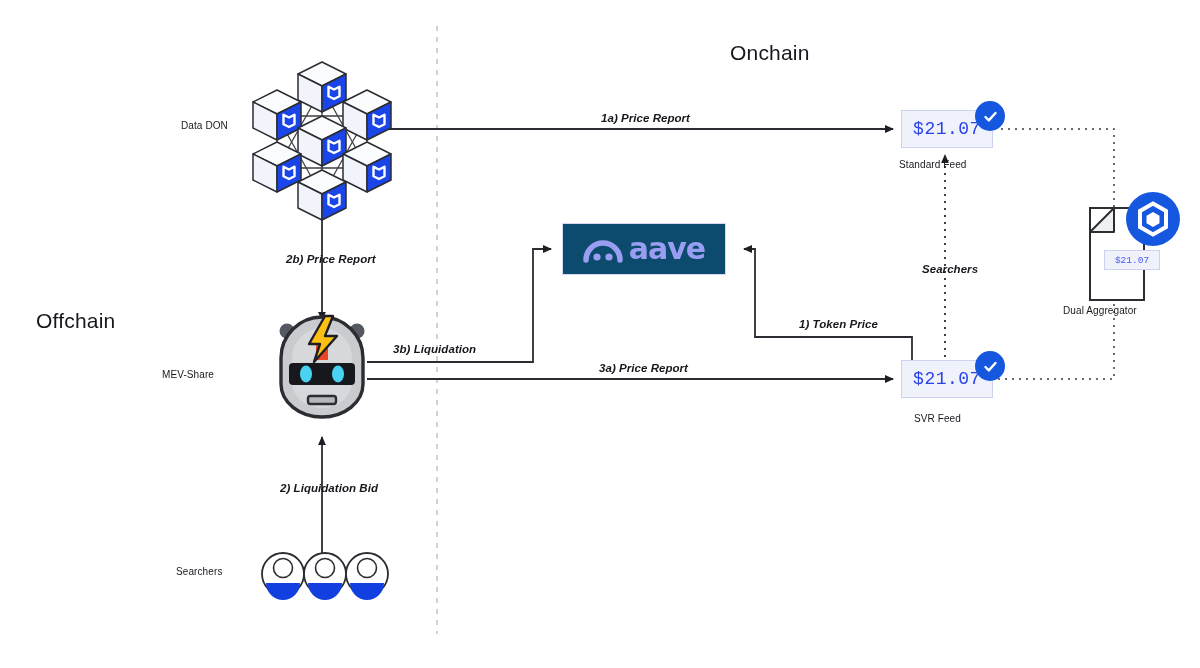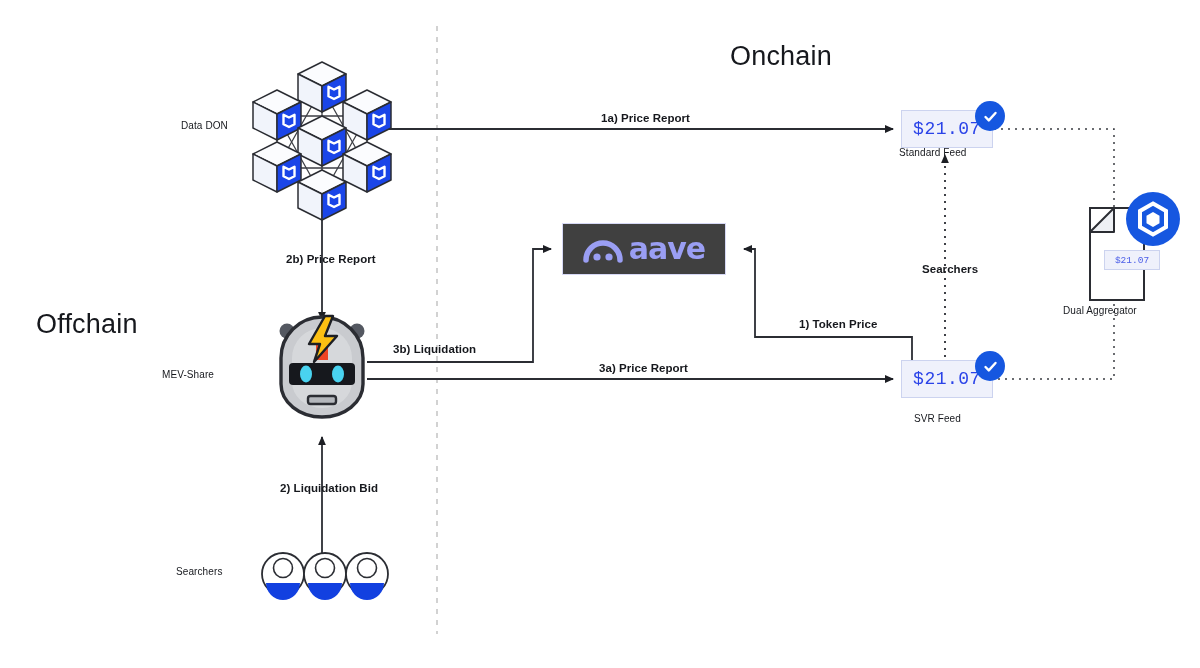--- a/index.html
+++ b/index.html
@@ -18,39 +18,40 @@
   #canvas {
     position: absolute;
     inset: 0;
     width: 1200px;
     height: 668px;
   }
   .abs { position: absolute; }
 
   
   .zone-label {
-    font-size: 27px;
+    font-size: 21px;
     font-weight: 400;
     letter-spacing: 0.2px;
     color: #16181d;
     white-space: nowrap;
   }
   .node-label {
     font-size: 10px;
     font-weight: 400;
     letter-spacing: 0.1px;
     color: #16181d;
     white-space: nowrap;
   }
   .edge-label {
     font-size: 11.5px;
     font-weight: 700;
     letter-spacing: 0.05px;
     color: #16181d;
     white-space: nowrap;
+    font-style: italic;
   }
 
   
   .feed {
     width: 92px;
     height: 38px;
     background: #eff1fb;
     border: 1px solid #ccd3ef;
     box-sizing: border-box;
     display: flex;
@@ -70,21 +71,21 @@
     background: #1657e0;
     display: flex;
     align-items: center;
     justify-content: center;
   }
 
   
   .aave-box {
     width: 164px;
     height: 52px;
-    background: #404040;
+    background: #0c4a6e;
     border: 1px solid #d6d8f5;
     box-sizing: border-box;
     display: flex;
     align-items: center;
     justify-content: center;
     gap: 6px;
   }
   .aave-word {
     font-family: "DejaVu Sans", sans-serif;
     font-size: 30px;
@@ -268,21 +269,21 @@
     <path d="M1090,232 L1114,232 L1114,208 Z" fill="#eef0f4" stroke="#2b2d33" stroke-width="2" stroke-linejoin="round"></path>
   </g>
 </svg>
 
 <div class="abs zone-label" style="left:36px; top:309px;">Offchain</div>
 <div class="abs zone-label" style="left:730px; top:41px;">Onchain</div>
 
 <div class="abs node-label" style="left:181px; top:120px;">Data DON</div>
 <div class="abs node-label" style="left:162px; top:369px;">MEV-Share</div>
 <div class="abs node-label" style="left:176px; top:566px;">Searchers</div>
-<div class="abs node-label" style="left:899px; top:147px;text-align:center;">Standard Feed</div>
+<div class="abs node-label" style="left:899px; top:159px;text-align:center;">Standard Feed</div>
 <div class="abs node-label" style="left:914px; top:413px;">SVR Feed</div>
 <div class="abs node-label" style="left:1063px; top:305px;text-align:center;">Dual Aggregator</div>
 
 <div class="abs edge-label" style="left:601px; top:112px;">1a) Price Report</div>
 <div class="abs edge-label" style="left:286px; top:253px;">2b) Price Report</div>
 <div class="abs edge-label" style="left:280px; top:482px;">2) Liquidation Bid</div>
 <div class="abs edge-label" style="left:599px; top:362px;">3a) Price Report</div>
 <div class="abs edge-label" style="left:393px; top:343px;">3b) Liquidation</div>
 <div class="abs edge-label" style="left:799px; top:318px;">1) Token Price</div>
 <div class="abs edge-label" style="left:922px; top:263px;">Searchers</div>

